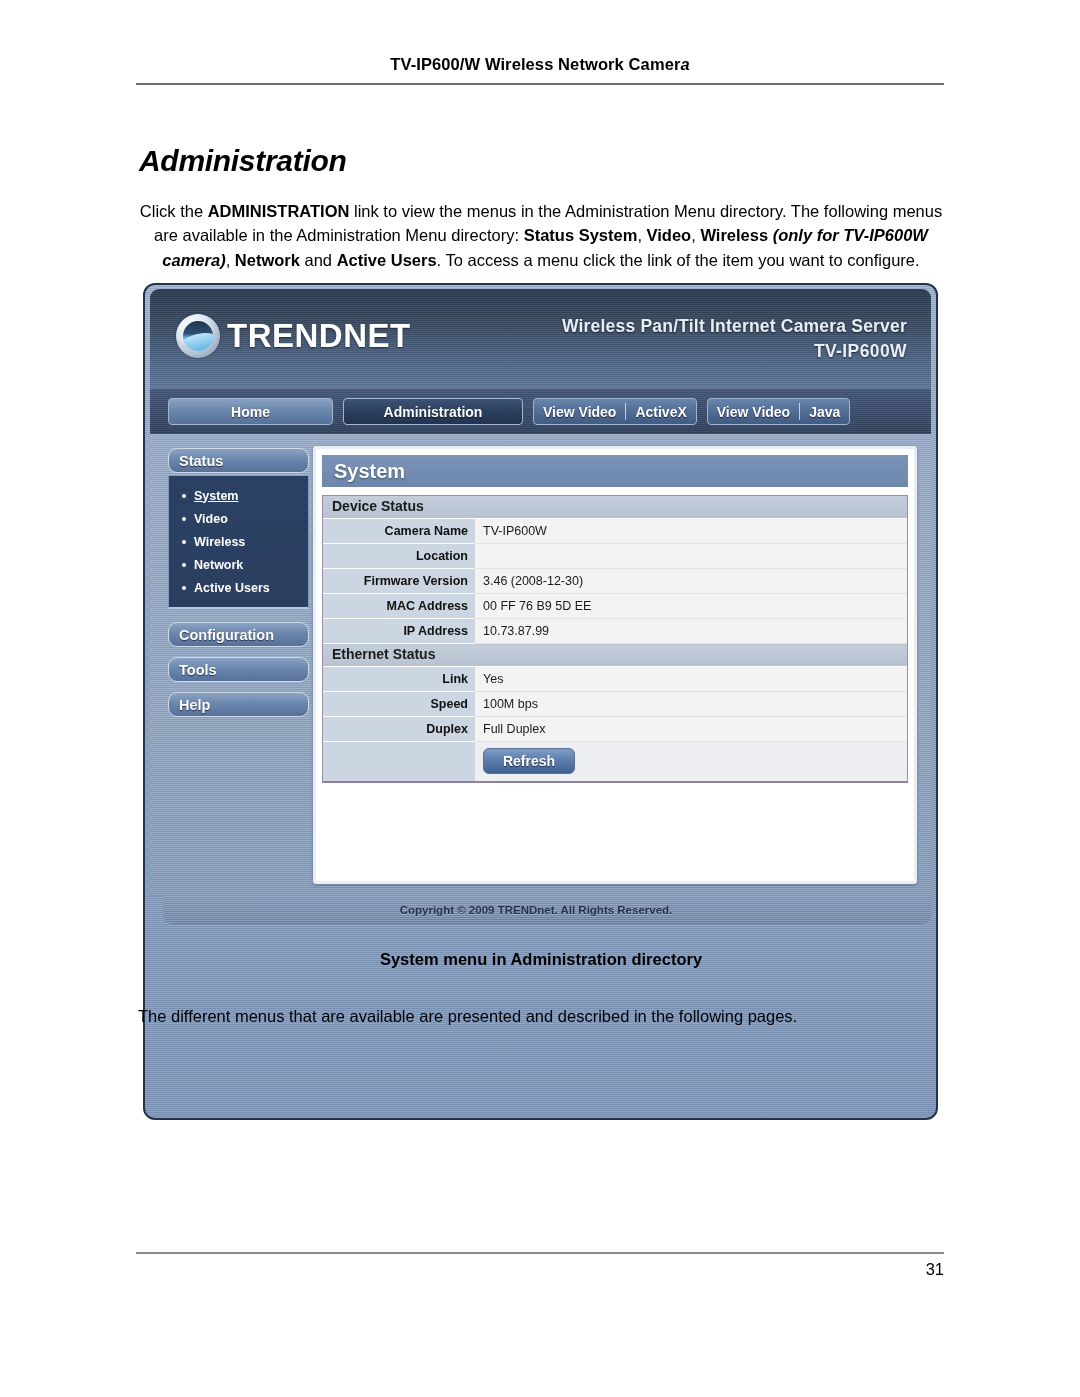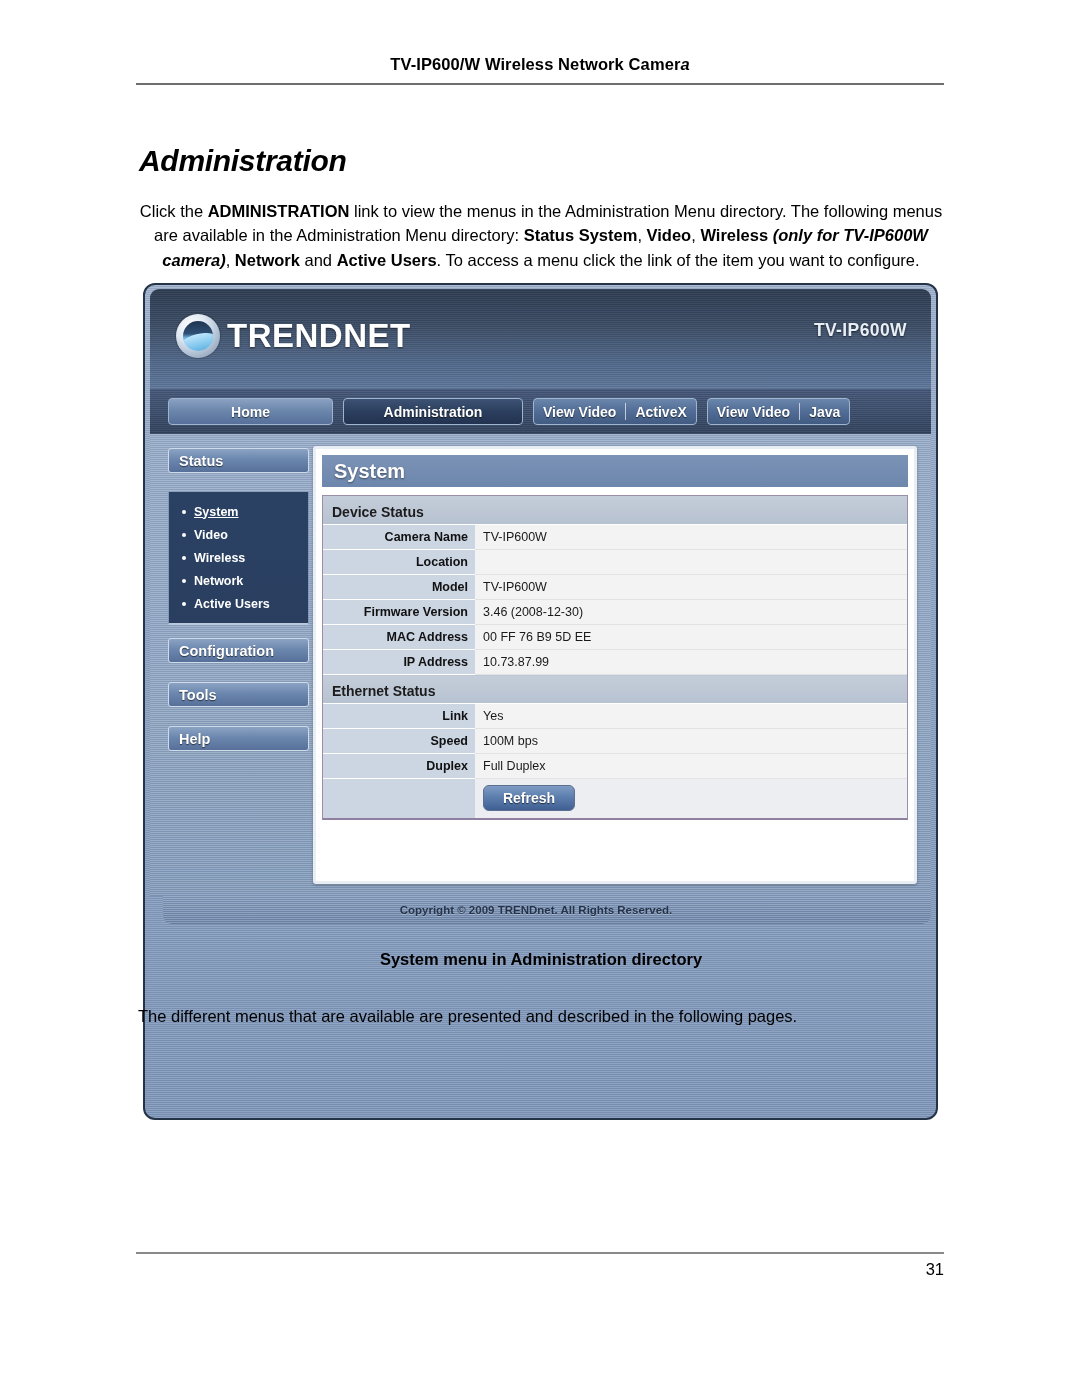--- a/index.html
+++ b/index.html
@@ -209,32 +209,32 @@
 
   
   #sidebar {
     width: 163px;
     padding: 14px 0 0 18px;
     box-sizing: border-box;
   }
   .side-btn {
     width: 141px;
     height: 25px;
-    border-radius: 3px;
+    border-radius: 9px;
     display: flex;
     align-items: center;
     padding-left: 10px;
     box-sizing: border-box;
     color: #ffffff;
     font-size: 14.5px;
     font-weight: bold;
     text-shadow: 0 1px 1px rgba(0,0,0,0.6);
     background: linear-gradient(to bottom, #8ba3c3 0%, #6c87ae 45%, #56709a 100%);
     border: 1px solid #cfdbe8;
-    margin-bottom: 19px;
+    margin-bottom: 3px;
     cursor: pointer;
   }
   #status-submenu {
     width: 141px;
     background: linear-gradient(to bottom, #2b4163 0%, #2a3f60 100%);
     border-left: 1px solid #7f97b8;
     border-right: 1px solid #7f97b8;
     border-bottom: 2px solid #b9c9dd;
     padding: 8px 0 8px 0;
     margin-bottom: 13px;
@@ -291,21 +291,21 @@
   table.status-table {
     width: 100%;
     border-collapse: collapse;
     font-size: 12.5px;
   }
   table.status-table .sect-head td {
     background: linear-gradient(to bottom, #c4cdd9 0%, #b7c2d1 100%);
     font-weight: bold;
     font-size: 14px;
     color: #1c1c1c;
-    padding: 8px 0 4px 9px;
+    padding: 2px 0 4px 9px;
     border-bottom: 1px solid #ffffff;
   }
   table.status-table td.k {
     width: 145px;
     background: #ccd5e2;
     text-align: right;
     font-weight: bold;
     padding: 5px 7px 5px 0;
     color: #111;
     border-bottom: 1px solid #ffffff;
@@ -418,20 +418,21 @@
 <div id="screenshot">
 
   <div id="brand-banner">
     <div id="logo-block">
       <span id="globe-icon">
           <span class="inner"></span>
         </span>
       <span id="brand-wordmark">TRENDNET</span>
     </div>
     <div id="banner-title">
+      <div class="line1">Wireless Pan/Tilt Internet Camera Server</div>
       <div class="line2">TV-IP600W</div>
     </div>
   </div>
 
   <div id="nav-bar">
     <div class="nav-btn light">Home</div>
     <div class="nav-btn dark">Administration</div>
     <div class="nav-btn split">
       <span class="seg">View Video</span>
       <span class="divider"></span>
@@ -485,24 +486,20 @@
             </tr>
             <tr>
               <td class="k">Camera Name</td>
               <td class="v">TV-IP600W</td>
             </tr>
             <tr>
               <td class="k">Location</td>
               <td class="v">&nbsp;</td>
             </tr>
             <tr>
-              <td class="k">Model</td>
-              <td class="v">TV-IP600W</td>
-            </tr>
-            <tr>
               <td class="k">Firmware Version</td>
               <td class="v">3.46 (2008-12-30)</td>
             </tr>
             <tr>
               <td class="k">MAC Address</td>
               <td class="v">00 FF 76 B9 5D EE</td>
             </tr>
             <tr>
               <td class="k">IP Address</td>
               <td class="v">10.73.87.99</td>

